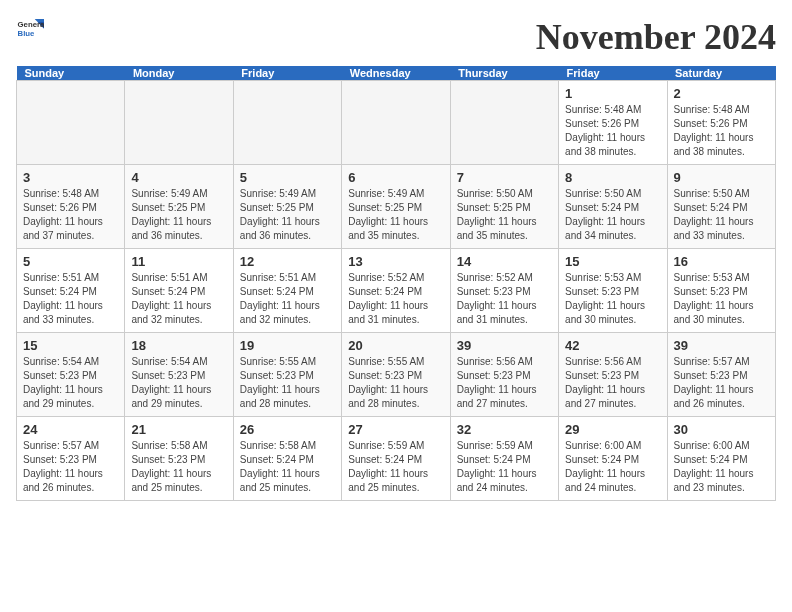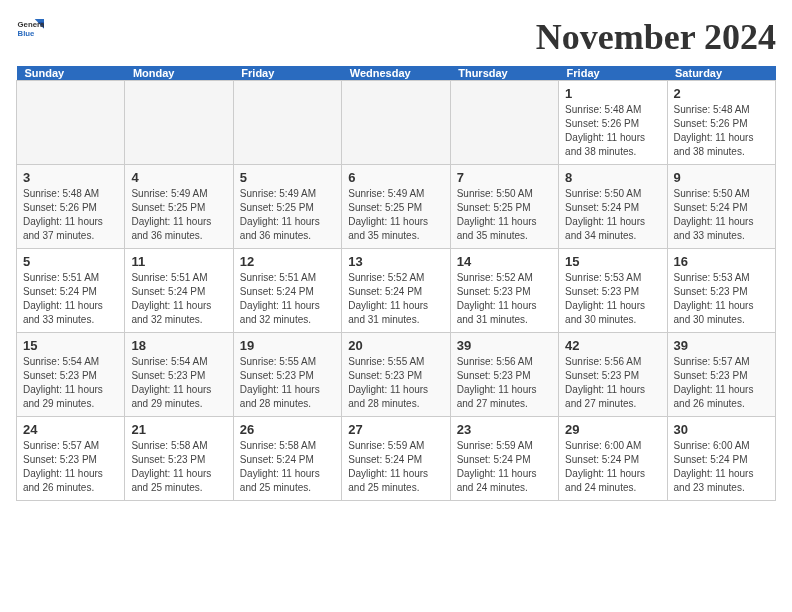--- a/index.html
+++ b/index.html
@@ -305,21 +305,21 @@
 and 25 minutes.</div>
         </td>
         <td>
           <div class="day-num">27</div>
           <div class="day-detail" style="white-space: pre-line;">Sunrise: 5:59 AM
 Sunset: 5:24 PM
 Daylight: 11 hours
 and 25 minutes.</div>
         </td>
         <td>
-          <div class="day-num">23</div>
+          <div class="day-num">32</div>
           <div class="day-detail" style="white-space: pre-line;">Sunrise: 5:59 AM
 Sunset: 5:24 PM
 Daylight: 11 hours
 and 24 minutes.</div>
         </td>
         <td>
           <div class="day-num">29</div>
           <div class="day-detail" style="white-space: pre-line;">Sunrise: 6:00 AM
 Sunset: 5:24 PM
 Daylight: 11 hours

